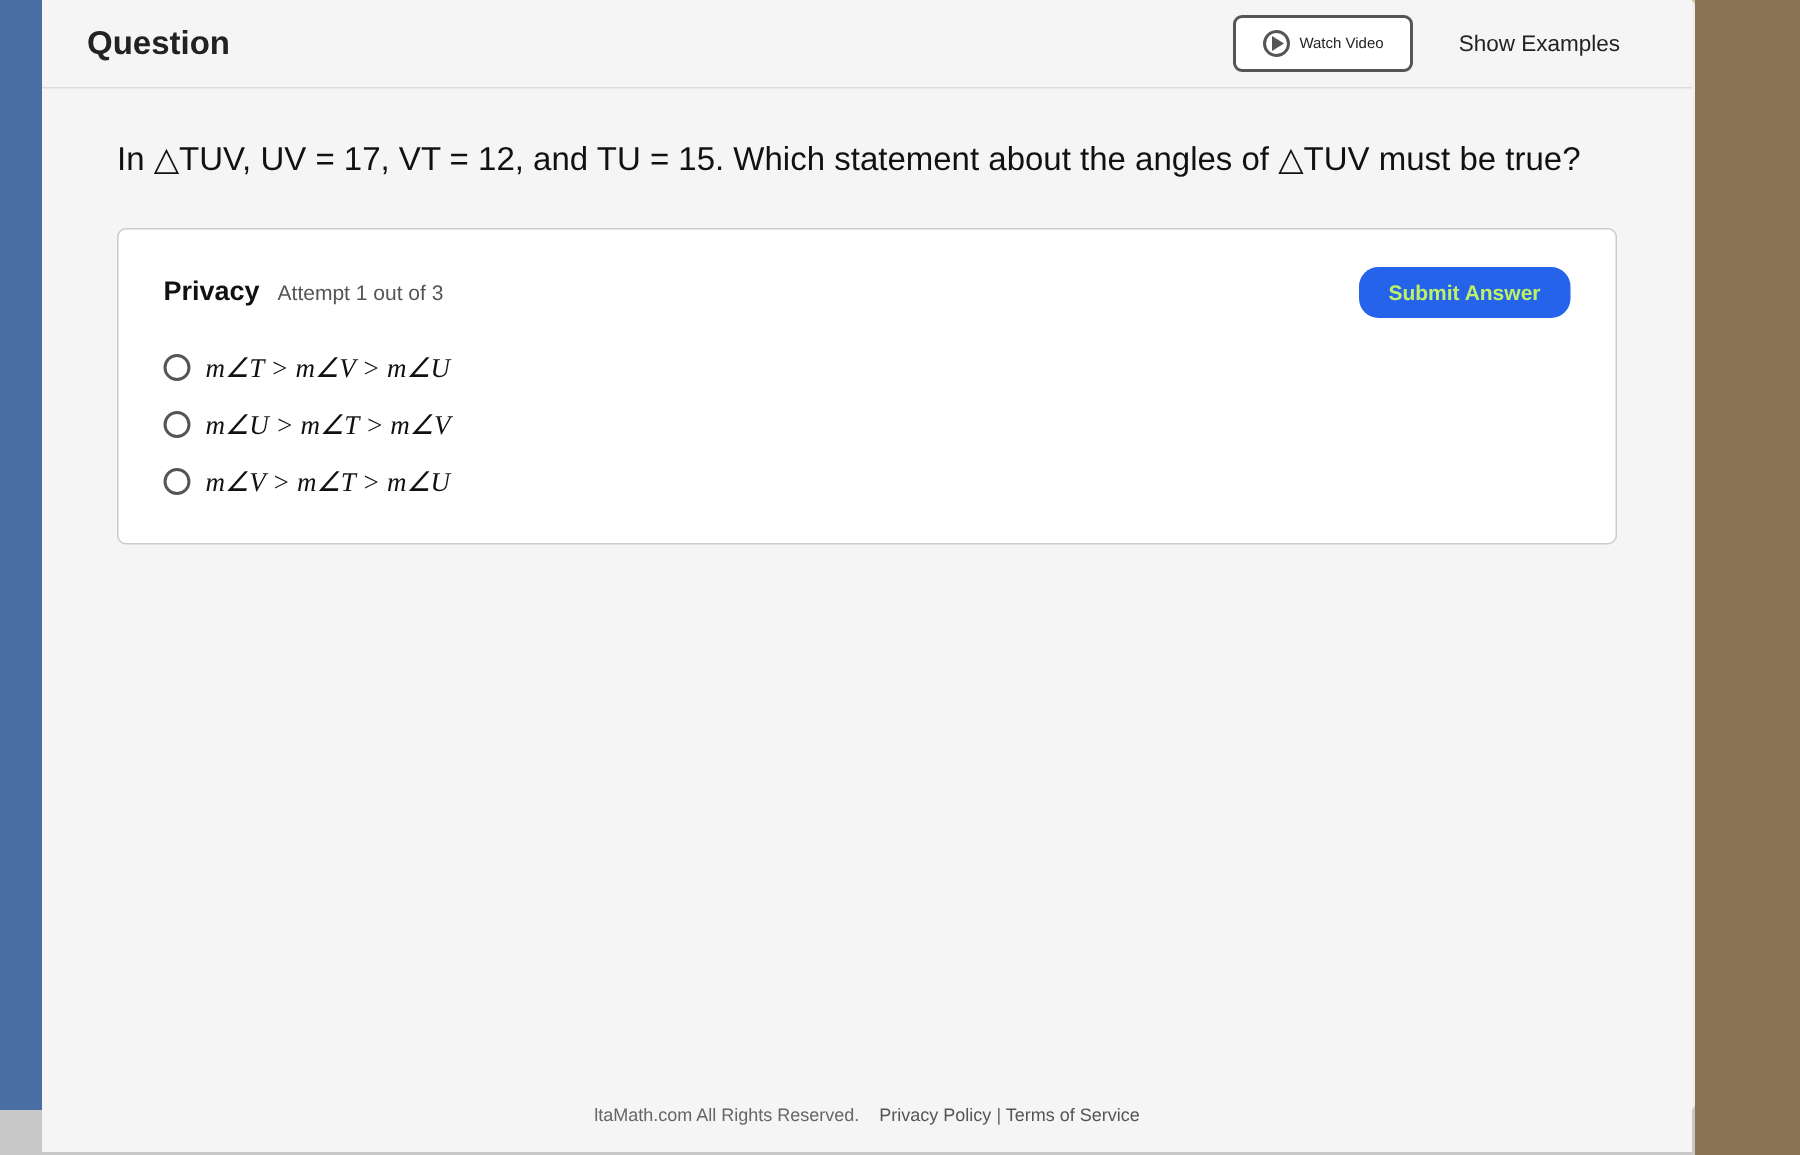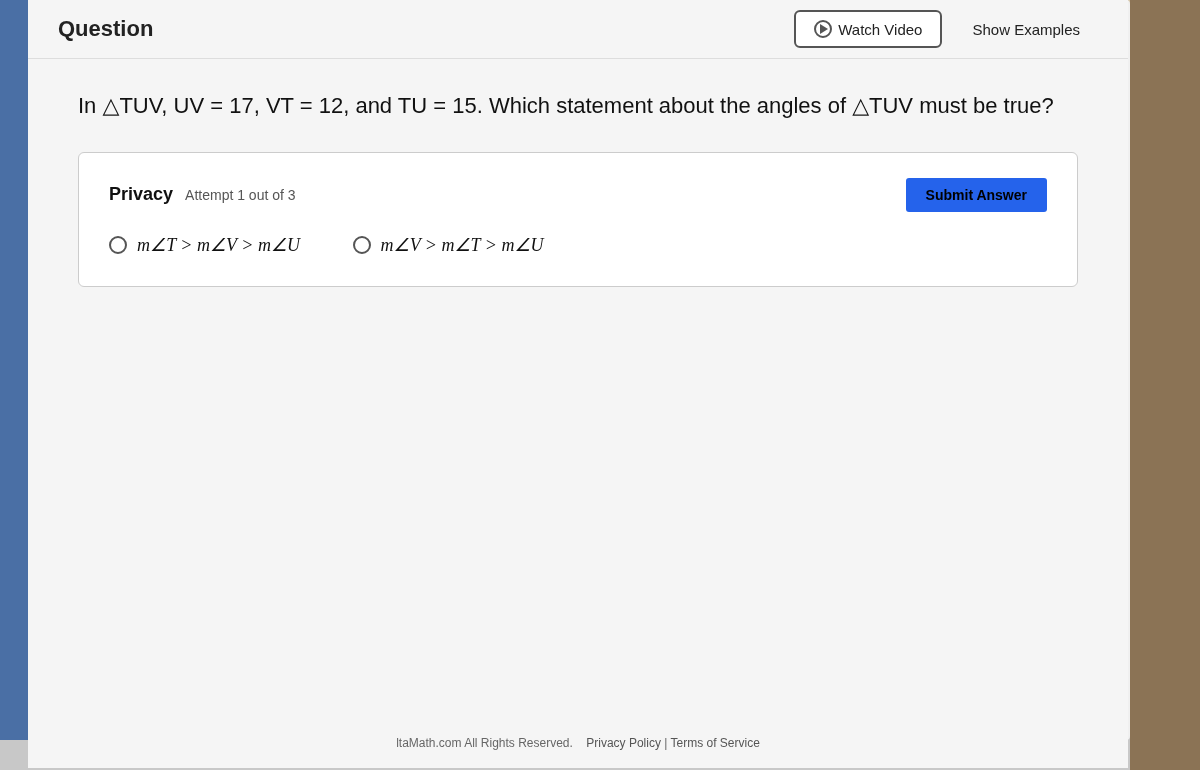--- a/index.html
+++ b/index.html
@@ -67,21 +67,21 @@
     }
 
     .watch-video-btn {
       display: flex;
       align-items: center;
       gap: 6px;
       border: 2px solid #555;
       background: white;
       padding: 8px 18px;
       border-radius: 6px;
-      font-size: 15px;
+      font-size: 10px;
       cursor: pointer;
       color: #222;
       font-family: Arial, sans-serif;
     }
 
     .watch-video-btn .play-icon {
       width: 18px;
       height: 18px;
       border: 2px solid #555;
       border-radius: 50%;
@@ -146,34 +146,34 @@
 
     .attempt-label {
       font-size: 14px;
       color: #555;
       font-family: Arial, sans-serif;
     }
 
     .submit-btn {
       margin-left: auto;
       background: #2563eb;
-      color: #000000;
+      color: #bef264;
       border: none;
-      border-radius: 3px;
+      border-radius: 13px;
       padding: 9px 20px;
       font-size: 14px;
       cursor: pointer;
       font-family: Arial, sans-serif;
       font-weight: bold;
     }
 
     
     .options-grid {
       display: grid;
-      grid-template-columns: 1fr 1fr 1fr 1fr;
+      grid-template-columns: 1fr;
       gap: 16px 36px;
     }
 
     .option-row {
       display: flex;
       align-items: center;
       gap: 10px;
     }
 
     .radio-circle {
@@ -267,20 +267,24 @@
       </div>
 
       <div class="options-grid">
 
       <div class="option-row">
             <div class="radio-circle"></div>
             <span class="option-text">m∠T &gt; m∠V &gt; m∠U</span>
           </div>
           <div class="option-row">
             <div class="radio-circle"></div>
+            <span class="option-text">m∠U &gt; m∠T &gt; m∠V</span>
+          </div>
+          <div class="option-row">
+            <div class="radio-circle"></div>
             <span class="option-text">m∠V &gt; m∠T &gt; m∠U</span>
           </div>
         </div>
     </div>
 
     <div class="footer">
       <span>ltaMath.com All Rights Reserved.</span>
       &nbsp;&nbsp;
       <a href="#">Privacy Policy</a>
       <span>|</span>

